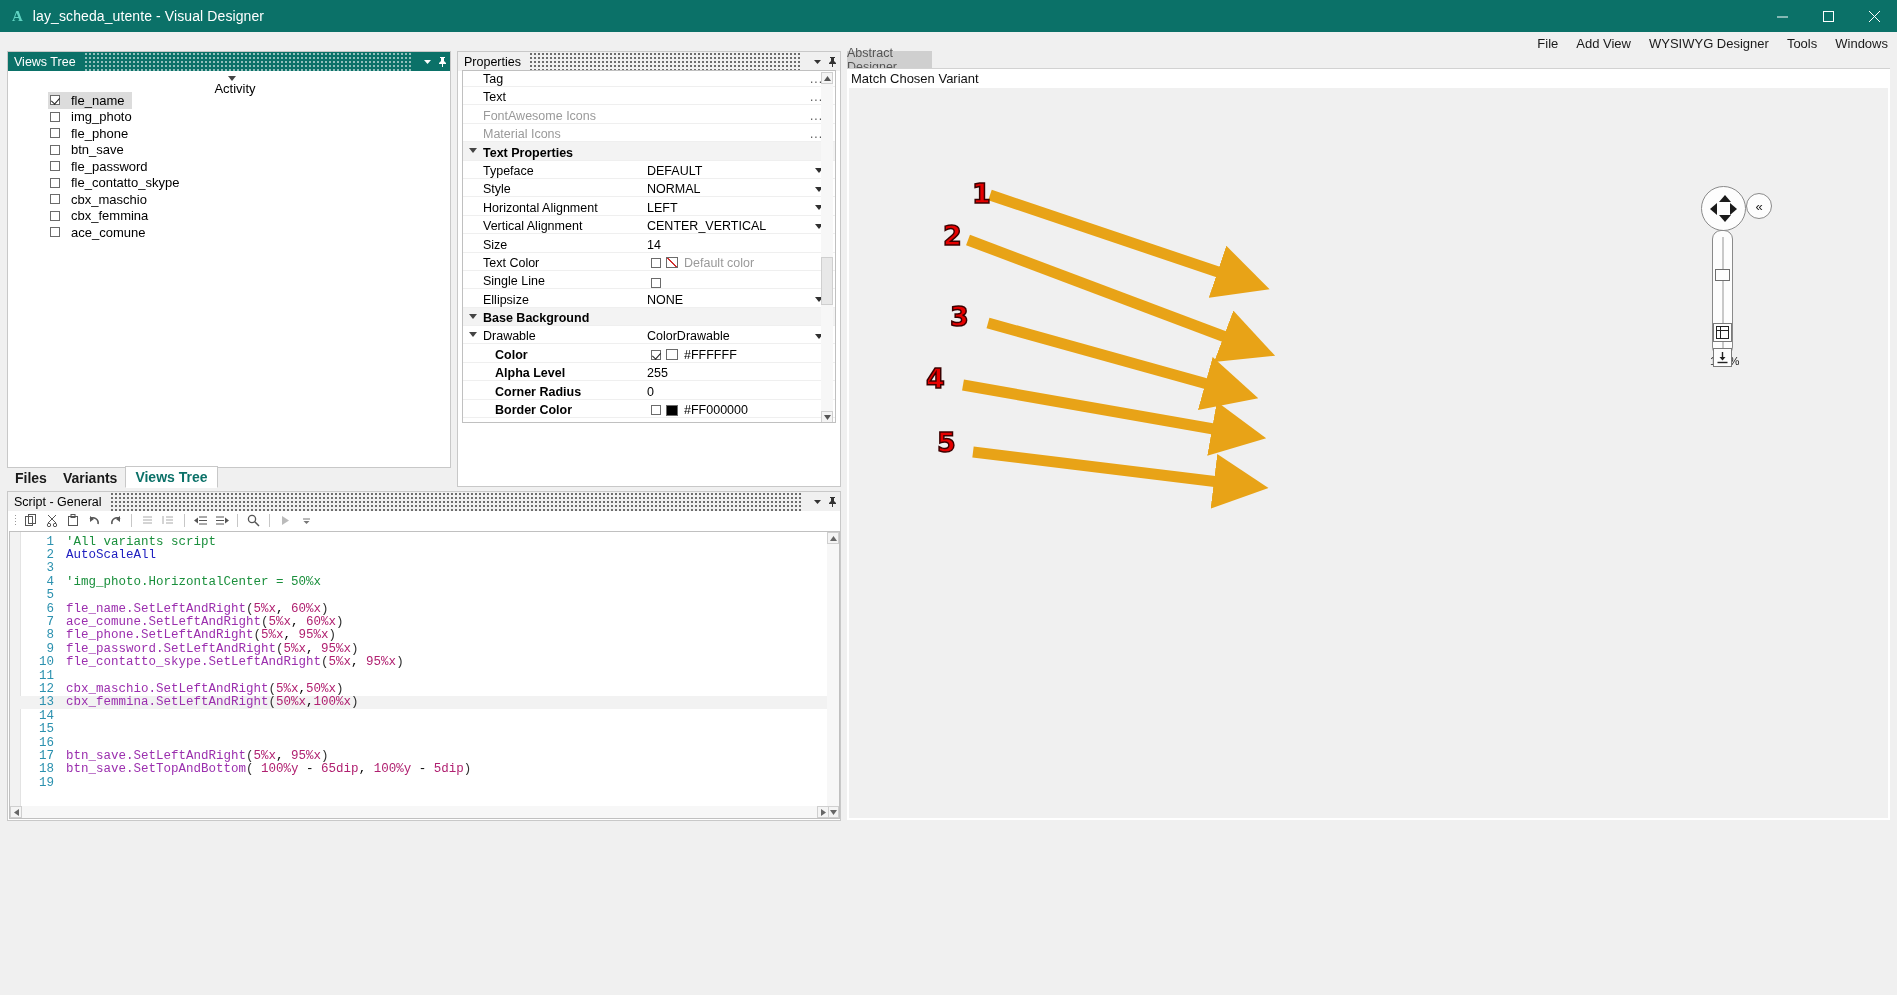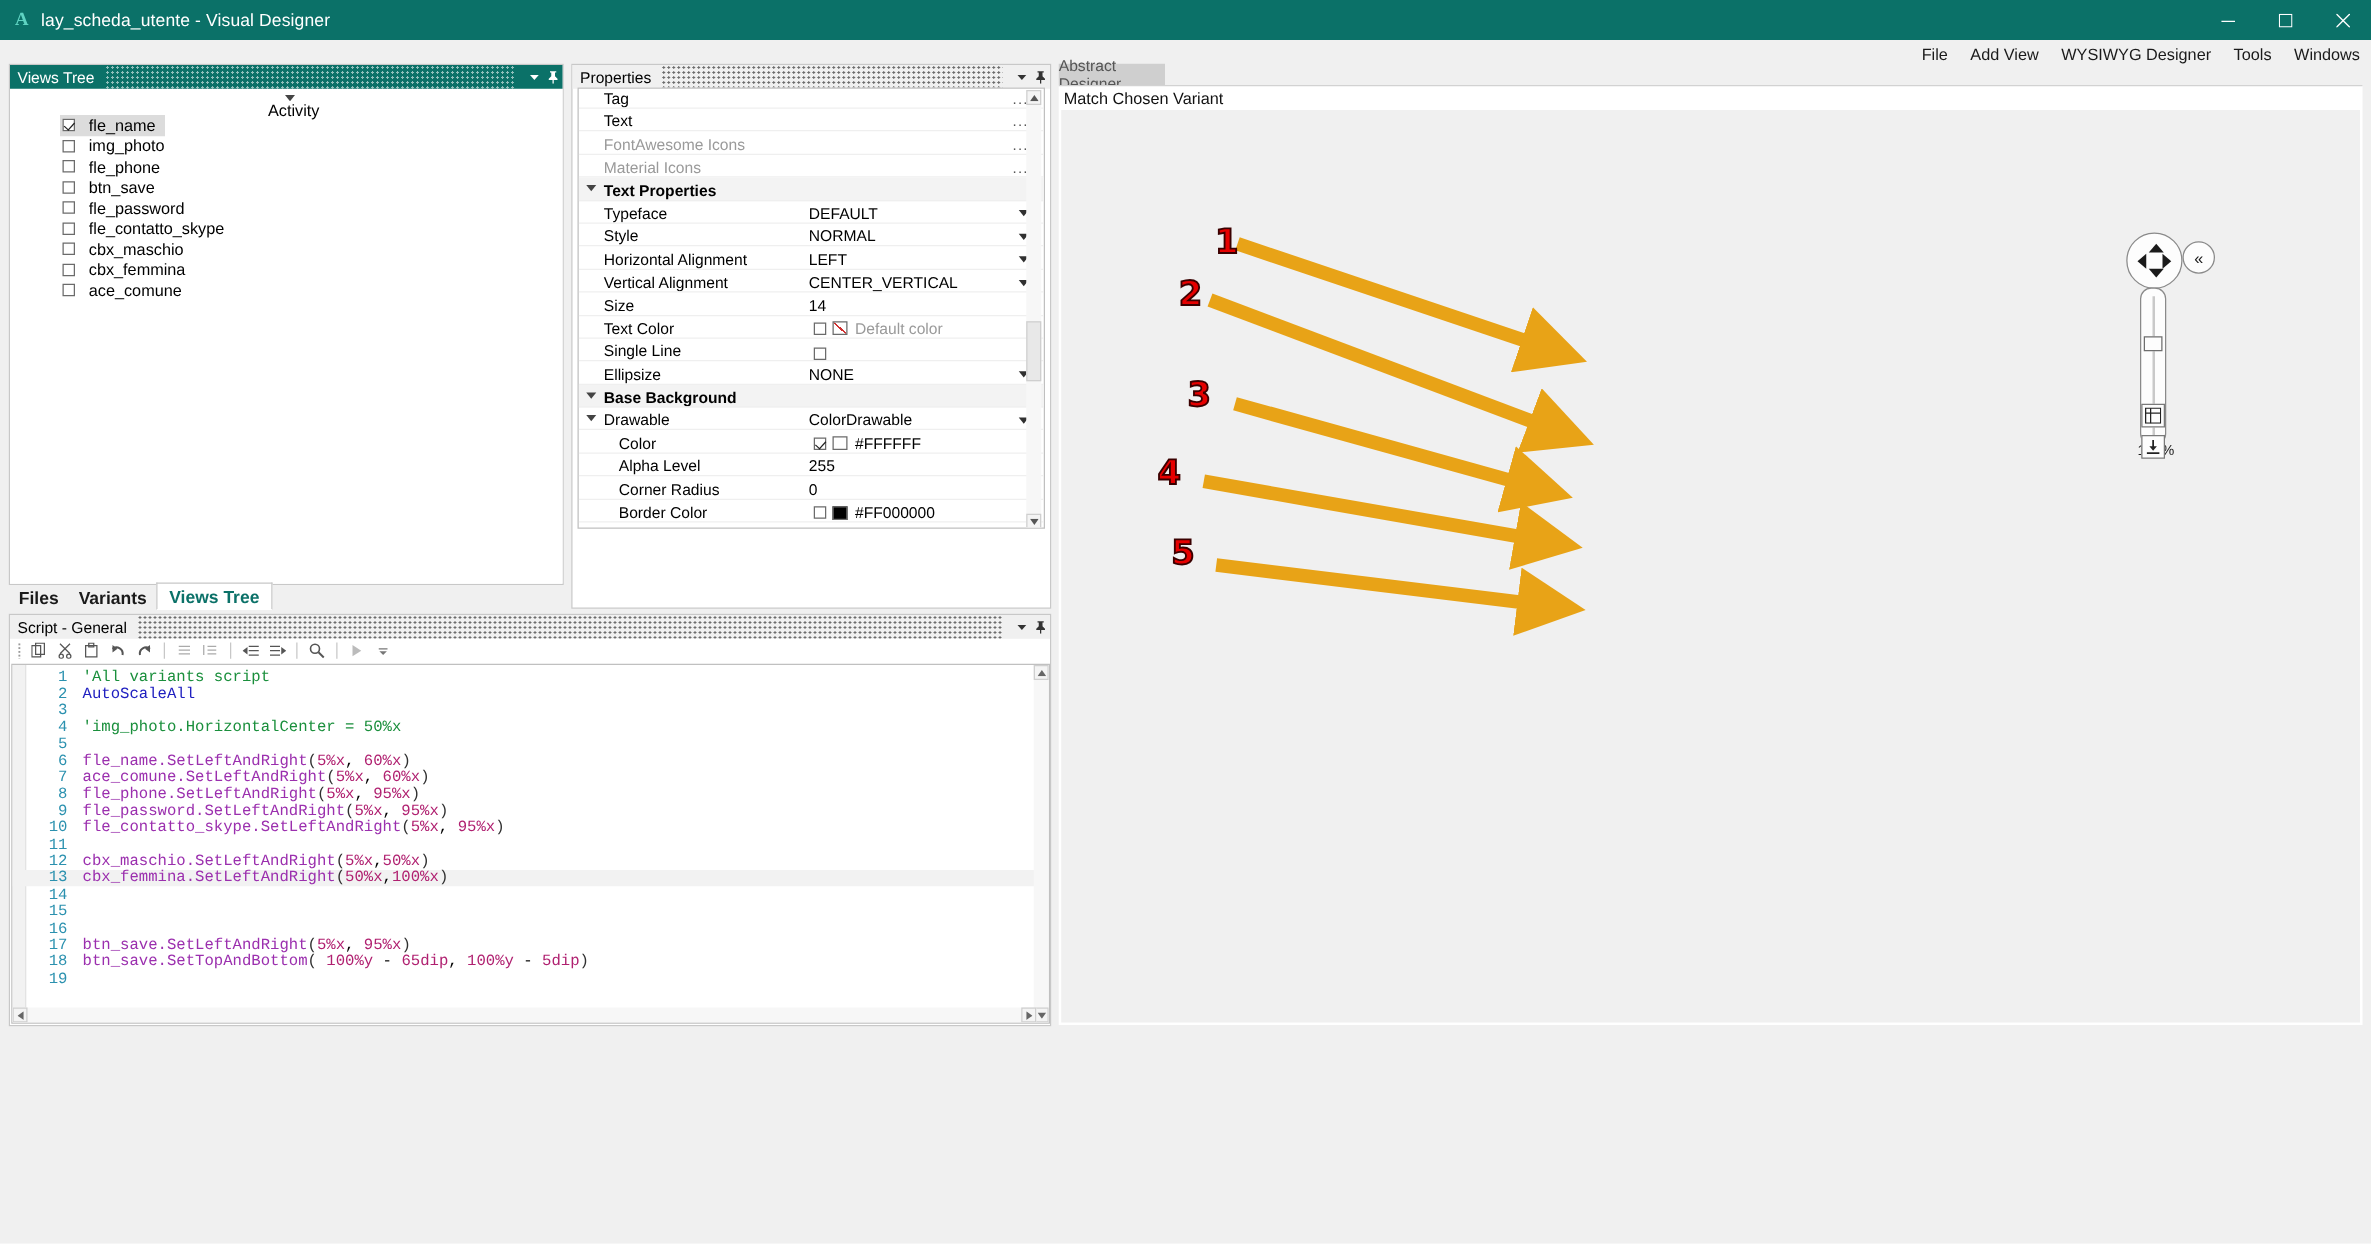--- a/index.html
+++ b/index.html
@@ -92,21 +92,21 @@
   #props-panel {
     position:absolute; left:457px; top:51px; width:384px; height:436px;
     background:#ffffff; border:1px solid #c8c8c8;
   }
   #props-grid {
     position:absolute; left:462px; top:70px; width:374px; height:353px;
     background:#fff; border:1px solid #c0c0c0; overflow:hidden;
   }
   .prow { display:flex; height:18.4px; align-items:flex-end; border-bottom:1px solid #efefef; position:relative;}
   .prow .pname { width:182px; padding-left:20px; font-size:12.5px; white-space:nowrap; overflow:hidden;}
-  .prow .pname.ind2 { padding-left:32px; }
+  .prow .pname.ind2 { padding-left:32px;font-weight:bold; }
   .prow .pval { flex:1; font-size:12.5px; display:flex; align-items:center; padding-left:2px; }
   .prow.group { background:#f3f3f3; font-weight:bold; }
   .prow.group .pname { padding-left:20px; font-weight:bold; }
   .prow.disabled .pname, .prow.disabled .pval { color:#9a9a9a; }
   .grp-tri { position:absolute; left:6px; top:6px; width:0;height:0;
     border-left:4px solid transparent;border-right:4px solid transparent;border-top:5px solid #444;}
   .ellipsis-btn { margin-left:auto; padding-right:12px; letter-spacing:1px; font-size:12px; color:#555;}
   .dd-arrow { margin-left:auto; width:0;height:0;
     border-left:4px solid transparent;border-right:4px solid transparent;border-top:5px solid #303030;
     margin-right:12px; }

